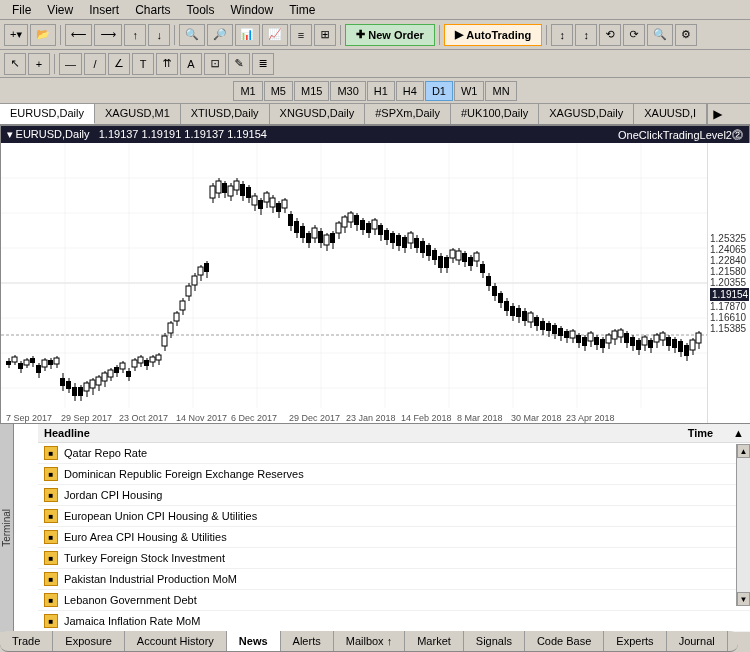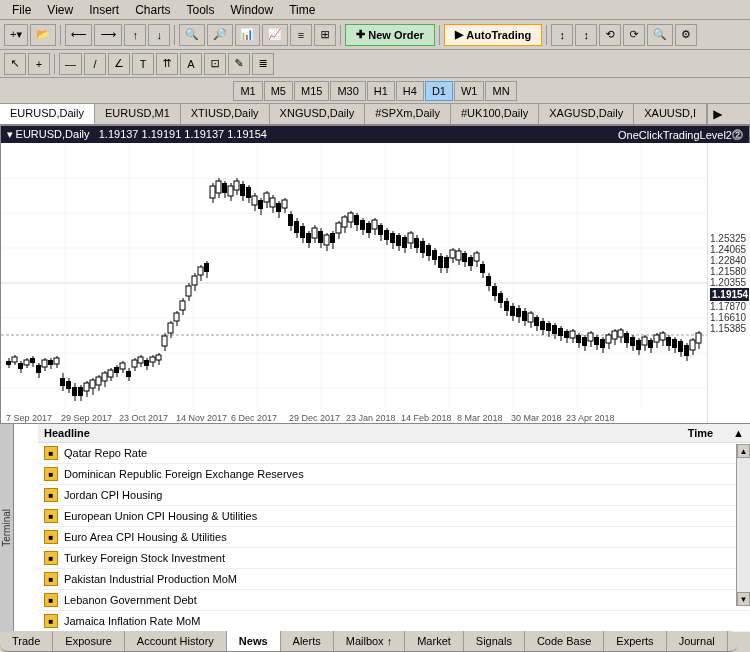--- a/index.html
+++ b/index.html
@@ -107,21 +107,21 @@
   <button class="tf-btn">M30</button>
   <button class="tf-btn">H1</button>
   <button class="tf-btn">H4</button>
   <button class="tf-btn active">D1</button>
   <button class="tf-btn">W1</button>
   <button class="tf-btn">MN</button>
 </div>
 
 <div class="chart-tabs">
   <span class="chart-tab active">EURUSD,Daily</span>
-  <span class="chart-tab">EURUSD,M1</span>
+  <span class="chart-tab">XAGUSD,M1</span>
   <span class="chart-tab">XTIUSD,Daily</span>
   <span class="chart-tab">XNGUSD,Daily</span>
   <span class="chart-tab">#SPXm,Daily</span>
   <span class="chart-tab">#UK100,Daily</span>
   <span class="chart-tab">XAGUSD,Daily</span>
   <span class="chart-tab">XAUUSD,I</span>
   <span class="chart-tab-arrow">▶</span>
 </div>
 
 <div class="chart-container" style="position:relative;">
@@ -410,21 +410,21 @@
       <text x="510" y="278" font-size="9" fill="#555">30 Mar 2018</text>
       <text x="565" y="278" font-size="9" fill="#555">23 Apr 2018</text>
     </svg>
 
     <div style="width:44px; background:white; border-left:1px solid #ddd; display:flex; flex-direction:column; justify-content:center; padding:2px 2px; font-size:10px; color:#333;">
       <span>1.25325</span>
       <span>1.24065</span>
       <span>1.22840</span>
       <span>1.21580</span>
       <span>1.20355</span>
-      <span style="background:#1a1a2e; color:white; padding:1px 2px; font-weight:bold;">1.19154</span>
+      <span style="background:#1a1a2e; color:white; padding:1px 2px; font-weight:normal;">1.19154</span>
       <span>1.17870</span>
       <span>1.16610</span>
       <span>1.15385</span>
     </div>
   </div>
 </div>
 
 <div style="position:relative; flex:1;">
 
   <div style="position:absolute; left:0; top:0; bottom:0; width:14px; background:#c8c8c8; border-right:1px solid #888; display:flex; align-items:center; justify-content:center; z-index:10;">

